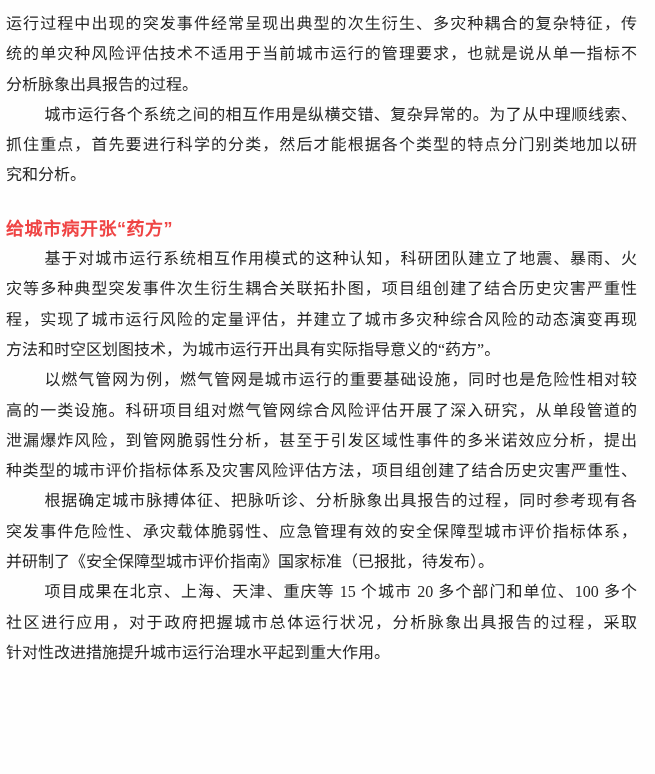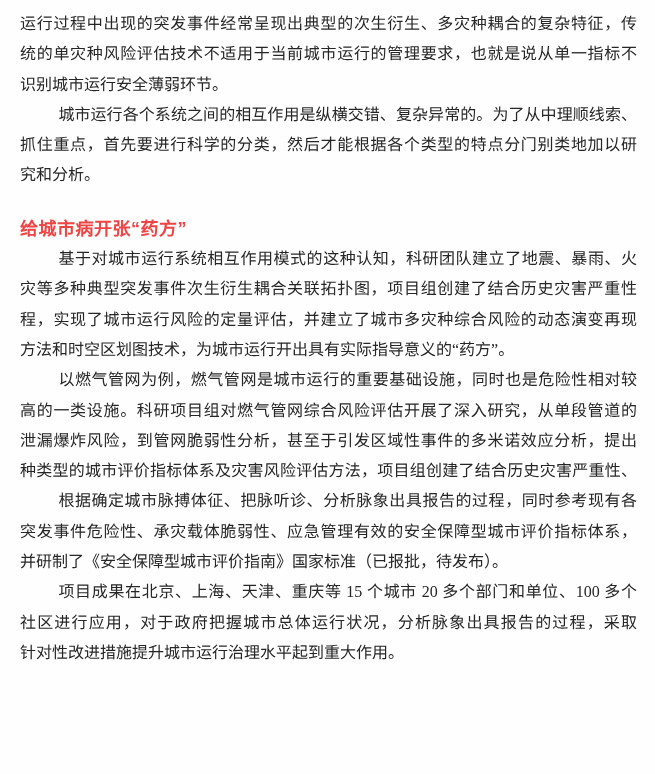--- a/index.html
+++ b/index.html
@@ -6,21 +6,21 @@
     margin: 0;
     padding: 0;
     background: #ffffff;
   }
   .page {
     position: relative;
     box-sizing: border-box;
     width: 655px;
     height: 774px;
     background: #fefefe;
-    padding: 9px 18px 0 20px;
+    padding: 9px 18px 0 6px;
     overflow: hidden;
     font-family: "Liberation Serif", serif;
     font-size: 16px;
     line-height: 30.3px;
     color: #262626;
   }
   .paragraph {
     margin: 0;
   }
   .line {
@@ -43,21 +43,21 @@
     margin-top: 23px;
   }
 </style>
 </head>
 <body>
 
 <main class="page" style="background: rgb(254, 254, 254); color: rgb(38, 38, 38);">
     <div class="paragraph">
       <div class="line full">运行过程中出现的突发事件经常呈现出典型的次生衍生、多灾种耦合的复杂特征，传</div>
       <div class="line full">统的单灾种风险评估技术不适用于当前城市运行的管理要求，也就是说从单一指标不</div>
-      <div class="line">识别城市运行安全薄弱环节。</div>
+      <div class="line">分析脉象出具报告的过程。</div>
     </div>
     <div class="paragraph">
       <div class="line full first">城市运行各个系统之间的相互作用是纵横交错、复杂异常的。为了从中理顺线索、</div>
       <div class="line full">抓住重点，首先要进行科学的分类，然后才能根据各个类型的特点分门别类地加以研</div>
       <div class="line">究和分析。</div>
     </div>
     <div class="heading" style="color: #ef4444;">给城市病开张“药方”</div>
     <div class="paragraph">
       <div class="line full first">基于对城市运行系统相互作用模式的这种认知，科研团队建立了地震、暴雨、火</div>
       <div class="line full">灾等多种典型突发事件次生衍生耦合关联拓扑图，项目组创建了结合历史灾害严重性</div>

